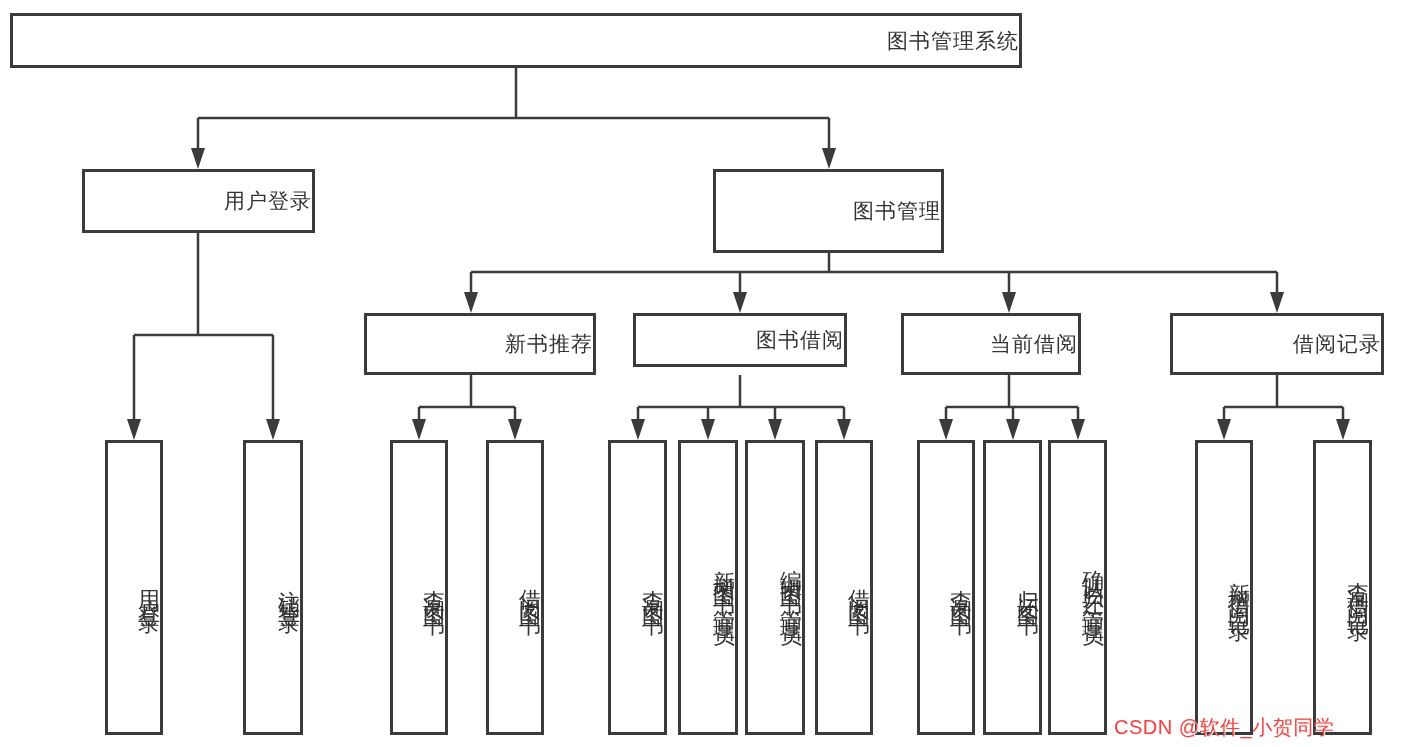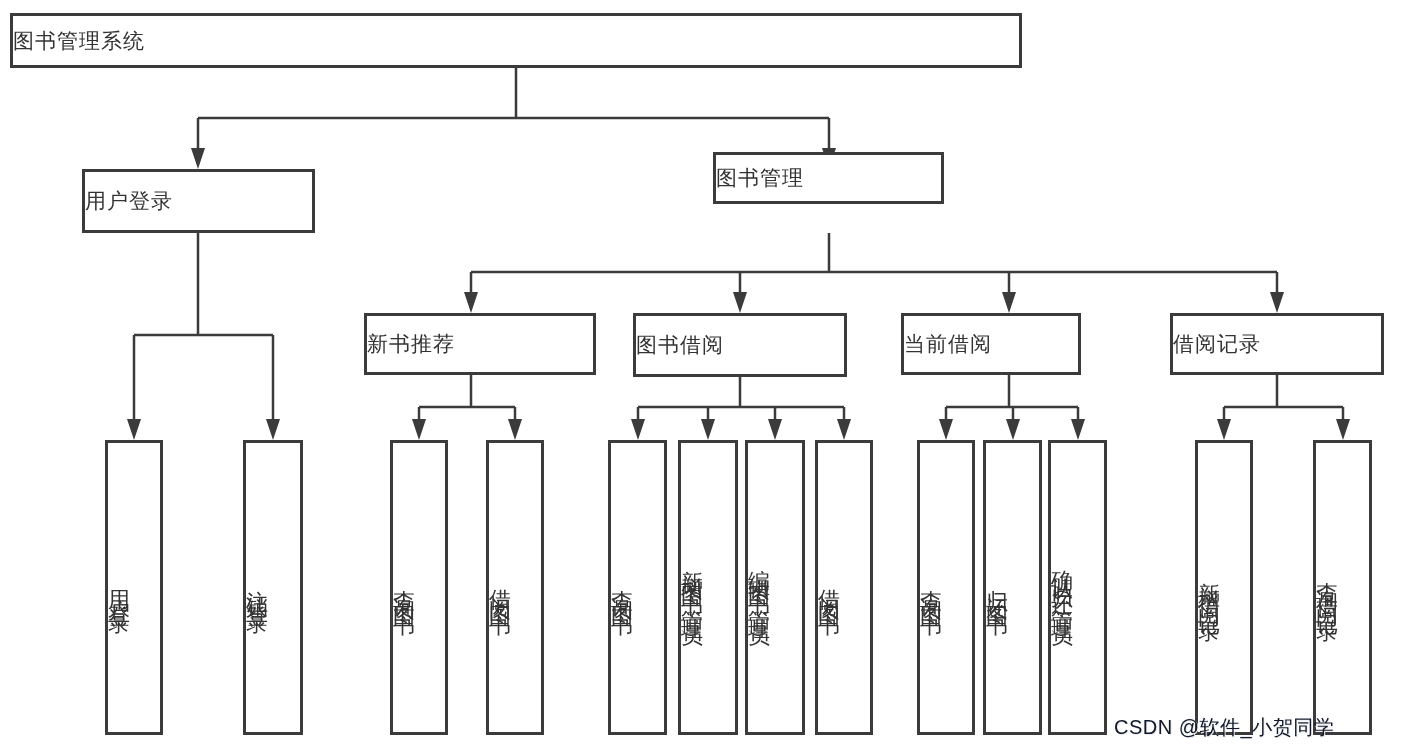--- a/index.html
+++ b/index.html
@@ -31,21 +31,21 @@
     fill: #3b3b3b;
     stroke: none;
   }
   .node {
     position: absolute;
     box-sizing: border-box;
     background: #ffffff;
     border: 3px solid #3b3b3b;
     display: flex;
     align-items: center;
-    justify-content: flex-start;
+    justify-content: flex-end;
     color: #333333;
     z-index: 2;
   }
   .node.h span {
     font-size: 21px;
     letter-spacing: 1px;
     white-space: nowrap;
   }
   .node.v span {
     writing-mode: vertical-rl;
@@ -54,21 +54,21 @@
     letter-spacing: 8px;
     line-height: 1;
     white-space: nowrap;
   }
   .watermark {
     position: absolute;
     left: 1114px;
     top: 714px;
     z-index: 5;
     font-size: 20px;
-    color: #0f172a;
+    color: #ef4444;
     letter-spacing: 0.5px;
     white-space: nowrap;
     text-shadow: 1px 1px 0 #eeeeee;
   }
 </style>
 </head>
 <body>
 
 <div class="canvas">
 
@@ -120,28 +120,28 @@
       <polygon class="head" points="1336,419 1350,419 1343,440"></polygon>
     </svg>
 
   <div class="node h" style="left:10px;top:13px;width:1012px;height:55px">
     <span>图书管理系统</span>
   </div>
 
   <div class="node h" style="left:82px;top:169px;width:233px;height:64px">
     <span>用户登录</span>
   </div>
-  <div class="node h" style="left:713px;top:152px;width:231px;height:52px">
+  <div class="node h" style="left:713px;top:169px;width:231px;height:84px">
     <span>图书管理</span>
   </div>
 
   <div class="node h" style="left:364px;top:313px;width:232px;height:62px">
     <span>新书推荐</span>
   </div>
-  <div class="node h" style="left:633px;top:313px;width:214px;height:64px">
+  <div class="node h" style="left:633px;top:313px;width:214px;height:54px">
     <span>图书借阅</span>
   </div>
   <div class="node h" style="left:901px;top:313px;width:180px;height:62px">
     <span>当前借阅</span>
   </div>
   <div class="node h" style="left:1170px;top:313px;width:214px;height:62px">
     <span>借阅记录</span>
   </div>
 
   <div class="node v" style="left:105px;top:440px;width:58px;height:295px">

